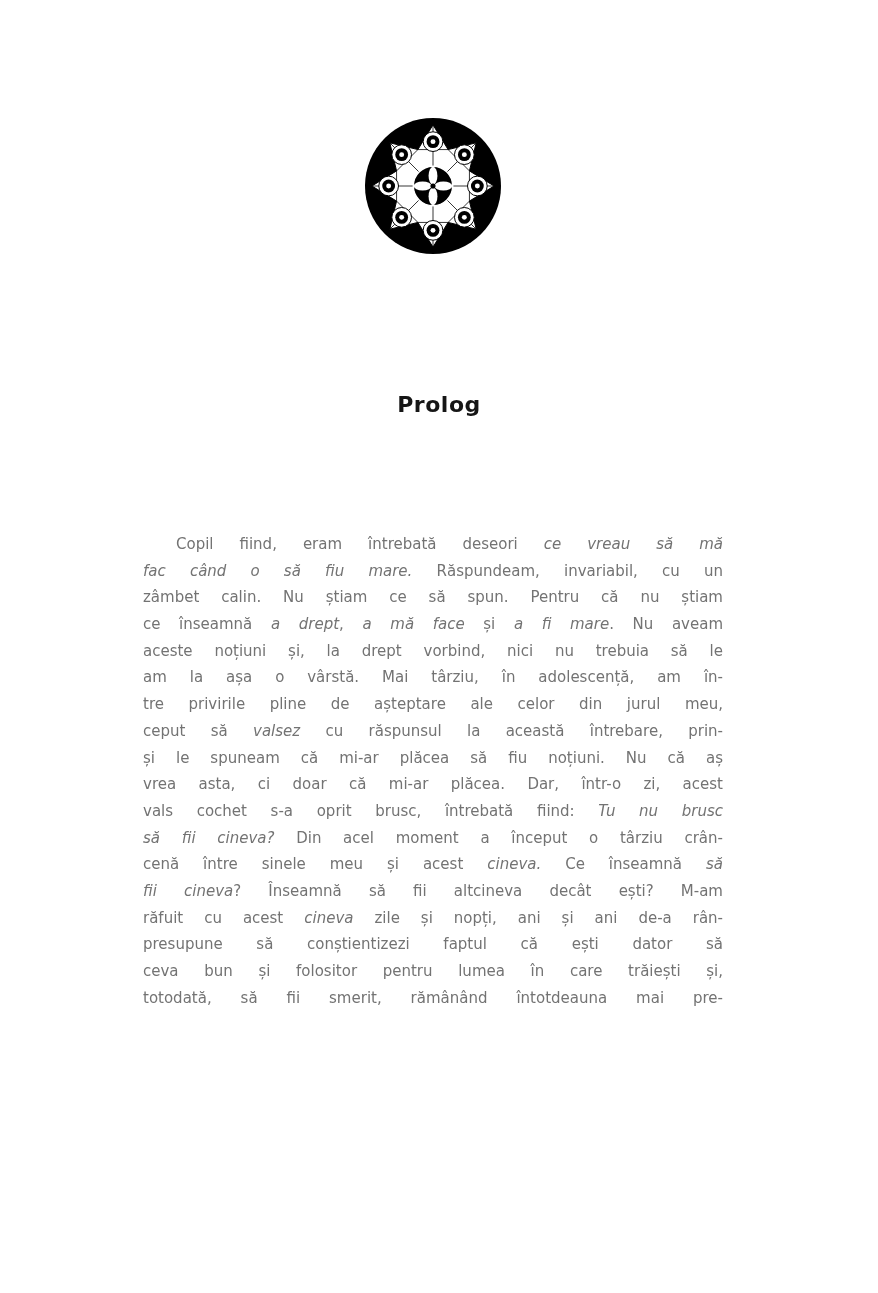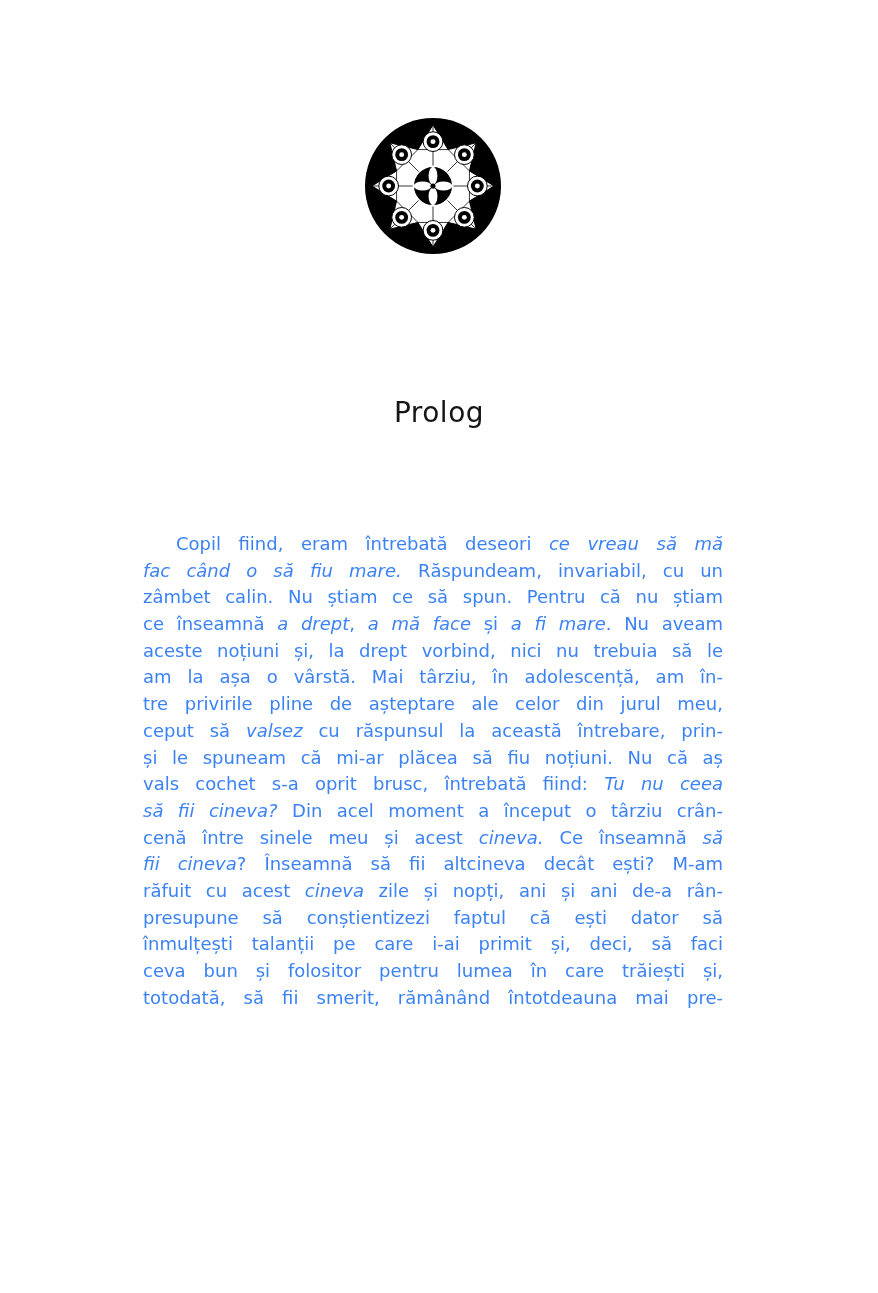--- a/index.html
+++ b/index.html
@@ -23,33 +23,33 @@
     transform: translateX(-50%);
     width: 138px;
     height: 138px;
   }
   .page-title {
     position: absolute;
     top: 377px;
     left: 0;
     width: 878px;
     text-align: center;
-    font-size: 28px;
-    font-weight: normal;
+    font-size: 22px;
+    font-weight: bold;
     letter-spacing: 0.5px;
     color: #161616;
   }
   .body-text {
     position: absolute;
     top: 531px;
     left: 143px;
     width: 580px;
-    font-size: 18px;
+    font-size: 15px;
     line-height: 26.7px;
-    color: #3b82f6;
+    color: #737373;
   }
   .line {
     text-align: justify;
     text-align-last: justify;
     height: 26.7px;
     overflow: hidden;
     hyphens: none;
     white-space: normal;
   }
   .line.indent {
@@ -143,24 +143,24 @@
   <div class="body-text">
       <div class="line indent"><span>Copil fiind, eram întrebată deseori </span><span class="italic">ce vreau să mă</span></div>
       <div class="line"><span class="italic">fac când o să fiu mare.</span><span> Răspundeam, invariabil, cu un</span></div>
       <div class="line"><span>zâmbet calin. Nu știam ce să spun. Pentru că nu știam</span></div>
       <div class="line"><span>ce înseamnă </span><span class="italic">a drept</span><span>, </span><span class="italic">a mă face</span><span> și </span><span class="italic">a fi mare</span><span>. Nu aveam</span></div>
       <div class="line"><span>aceste noțiuni și, la drept vorbind, nici nu trebuia să le</span></div>
       <div class="line"><span>am la așa o vârstă. Mai târziu, în adolescență, am în-</span></div>
       <div class="line"><span>tre privirile pline de așteptare ale celor din jurul meu,</span></div>
       <div class="line"><span>ceput să </span><span class="italic">valsez</span><span> cu răspunsul la această întrebare, prin-</span></div>
       <div class="line"><span>și le spuneam că mi-ar plăcea să fiu noțiuni. Nu că aș</span></div>
-      <div class="line"><span>vals cochet s-a oprit brusc, întrebată fiind: </span><span class="italic">Tu nu ceea</span></div>
+      <div class="line"><span>vrea asta, ci doar că mi-ar plăcea. Dar, într-o zi, acest</span></div>
+      <div class="line"><span>vals cochet s-a oprit brusc, întrebată fiind: </span><span class="italic">Tu nu brusc</span></div>
       <div class="line"><span class="italic">să fii cineva?</span><span> Din acel moment a început o târziu crân-</span></div>
       <div class="line"><span>cenă între sinele meu și acest </span><span class="italic">cineva.</span><span> Ce înseamnă </span><span class="italic">să</span></div>
       <div class="line"><span class="italic">fii cineva</span><span>? Înseamnă să fii altcineva decât ești? M-am</span></div>
       <div class="line"><span>răfuit cu acest </span><span class="italic">cineva</span><span> zile și nopți, ani și ani de-a rân-</span></div>
       <div class="line"><span>presupune să conștientizezi faptul că ești dator să</span></div>
-      <div class="line"><span>înmulțești talanții pe care i-ai primit și, deci, să faci</span></div>
       <div class="line"><span>ceva bun și folositor pentru lumea în care trăiești și,</span></div>
       <div class="line"><span>totodată, să fii smerit, rămânând întotdeauna mai pre-</span></div>
     </div>
 
 </div>
 
 </body></html>

